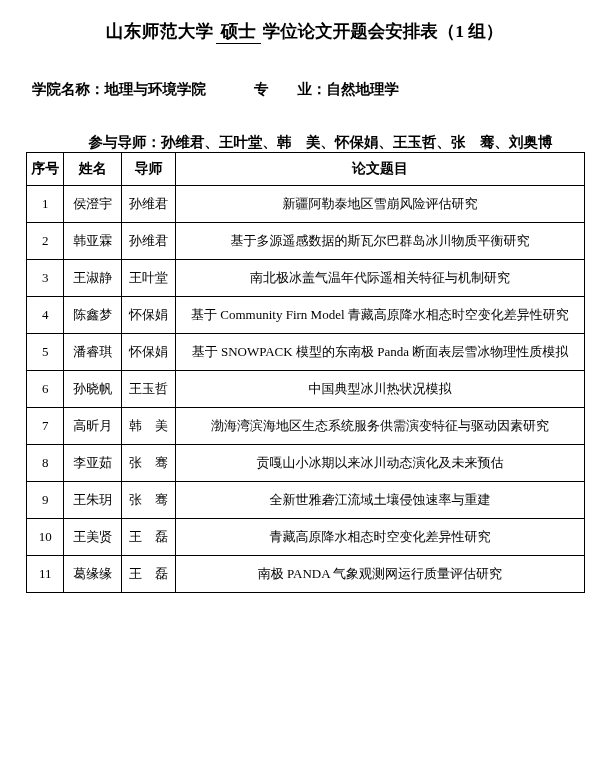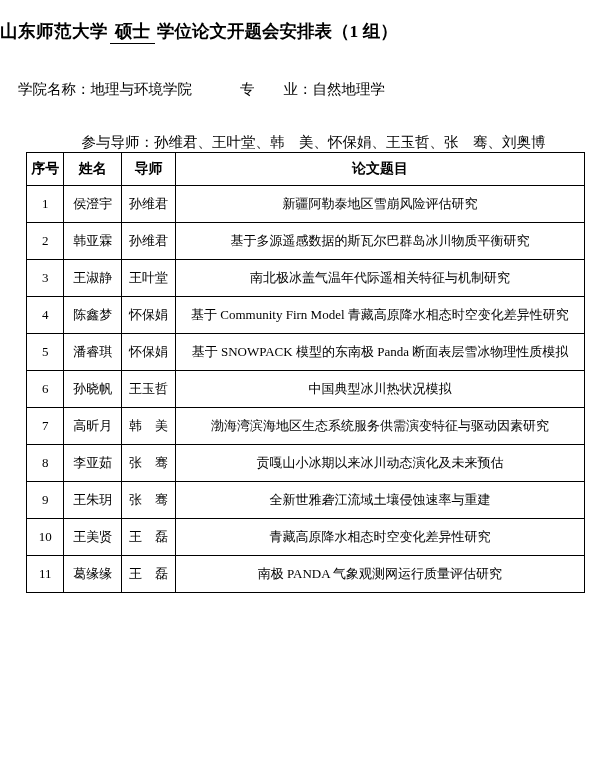--- a/index.html
+++ b/index.html
@@ -11,39 +11,40 @@
   }
   .page {
     position: relative;
     width: 609px;
     height: 775px;
     background: #ffffff;
     overflow: hidden;
   }
   .doc-title {
     padding-top: 19px;
+    text-align: center;
     font-size: 17.5px;
     font-weight: bold;
     line-height: 24px;
     white-space: nowrap;
   }
   .doc-title .title-prefix {
     font-weight: 900;
     letter-spacing: 0.5px;
   }
   .doc-title .underlined {
     display: inline-block;
     border-bottom: 1.5px solid #000;
     padding: 0 5px;
     margin: 0 2px;
   }
   .info-row {
-    margin-left: 18px;
+    margin-left: 32px;
     font-size: 14.5px;
-    font-weight: normal;
+    font-weight: bold;
     line-height: 19px;
     white-space: nowrap;
   }
   .info-row .left-group {
     display: inline-block;
     width: 222px;
   }
   .row-college { margin-top: 36px; }
   .row-date    { margin-top: 39px; }
   .row-mentors { margin-top: 34px; text-align: center; }

